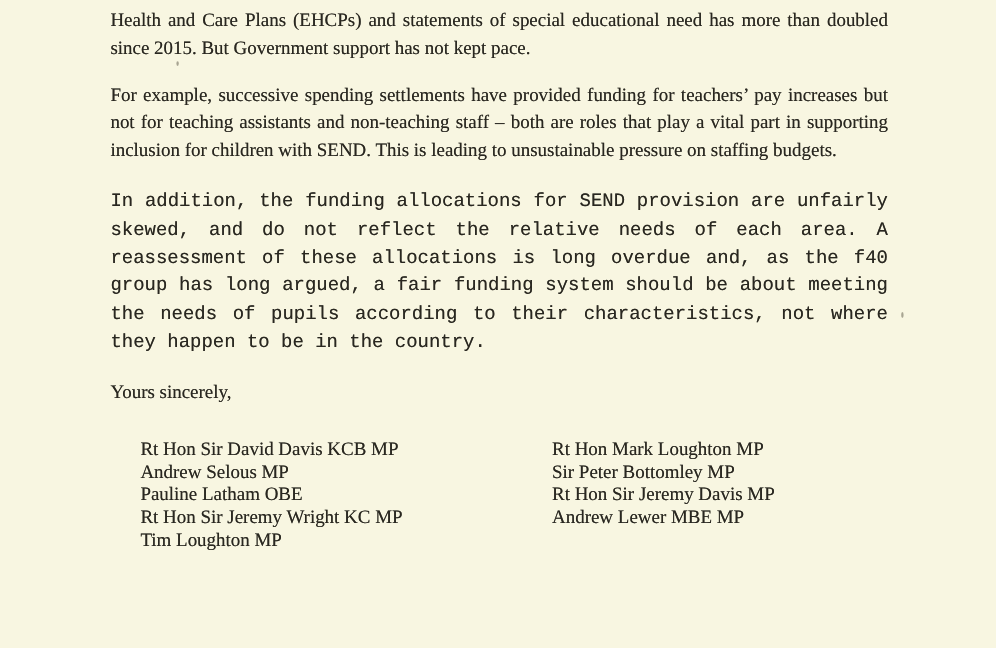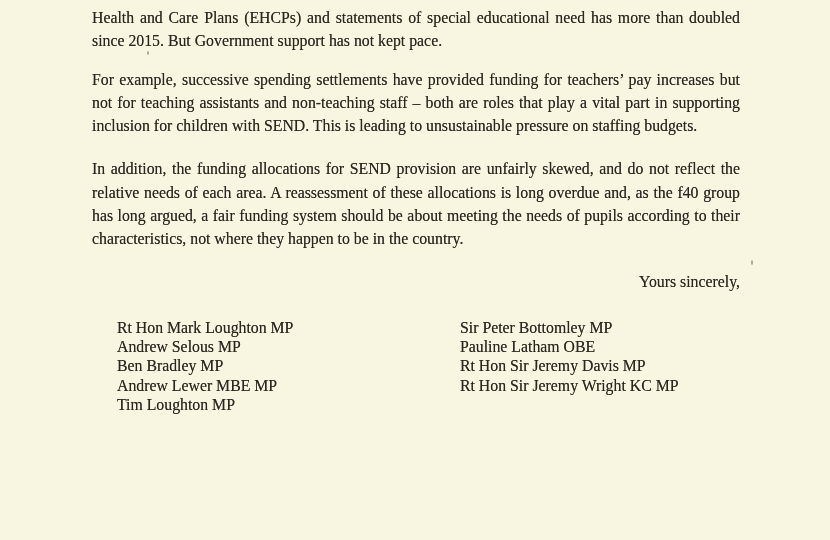--- a/index.html
+++ b/index.html
@@ -24,25 +24,25 @@
   }
   .para {
     margin: 0;
     text-align: justify;
     font-size: 15.8px;
     line-height: 23.3px;
     text-shadow: 0 0 0.5px rgba(45, 43, 35, 0.65);
   }
   .para.p1 { margin-bottom: 15px; }
   .para.p2 { margin-bottom: 20px; }
-  .para.p3 { margin-bottom: 19px; }
+  .para.p3 { margin-bottom: 19px; font-family: Liberation Mono, monospace; }
   .para.p4 { margin-bottom: 13px; }
   .closing {
     margin: 0 0 25px 0;
-    text-align: right;
+    text-align: left;
     font-size: 15.8px;
     line-height: 23.3px;
     text-shadow: 0 0 0.5px rgba(45, 43, 35, 0.65);
   }
   .signatories {
     margin-left: 25px;
     display: grid;
     grid-template-columns: 343px auto;
     font-size: 15.8px;
     line-height: 19.2px;
@@ -68,33 +68,33 @@
     <p class="para p1">Health and Care Plans (EHCPs) and statements of special educational need has more than doubled since 2015. But Government support has not kept pace.</p>
 
     <p class="para p2">For example, successive spending settlements have provided funding for teachers’ pay increases but not for teaching assistants and non-teaching staff – both are roles that play a vital part in supporting inclusion for children with SEND. This is leading to unsustainable pressure on staffing budgets.</p>
 
     <p class="para p3">In addition, the funding allocations for SEND provision are unfairly skewed, and do not reflect the relative needs of each area. A reassessment of these allocations is long overdue and, as the f40 group has long argued, a fair funding system should be about meeting the needs of pupils according to their characteristics, not where they happen to be in the country.</p>
 
 
     <p class="closing">Yours sincerely,</p>
 
     <div class="signatories">
+      <span class="sig-name">Rt Hon Sir David Davis KCB MP</span>
       <span class="sig-name">Rt Hon Mark Loughton MP</span>
 
+      <span class="sig-name">Andrew Selous MP</span>
       <span class="sig-name">Sir Peter Bottomley MP</span>
-      <span class="sig-name">Andrew Selous MP</span>
 
       <span class="sig-name">Pauline Latham OBE</span>
 
-      <span class="sig-name">Ben Bradley MP</span>
 
       <span class="sig-name">Rt Hon Sir Jeremy Davis MP</span>
+      <span class="sig-name">Rt Hon Sir Jeremy Wright KC MP</span>
+
       <span class="sig-name">Andrew Lewer MBE MP</span>
-
-      <span class="sig-name">Rt Hon Sir Jeremy Wright KC MP</span>
       <span class="sig-name">Tim Loughton MP</span>
     </div>
 
   </div>
 
   <div class="speck speck-1"></div>
   <div class="speck speck-2"></div>
 </div>
 
 </body></html>

